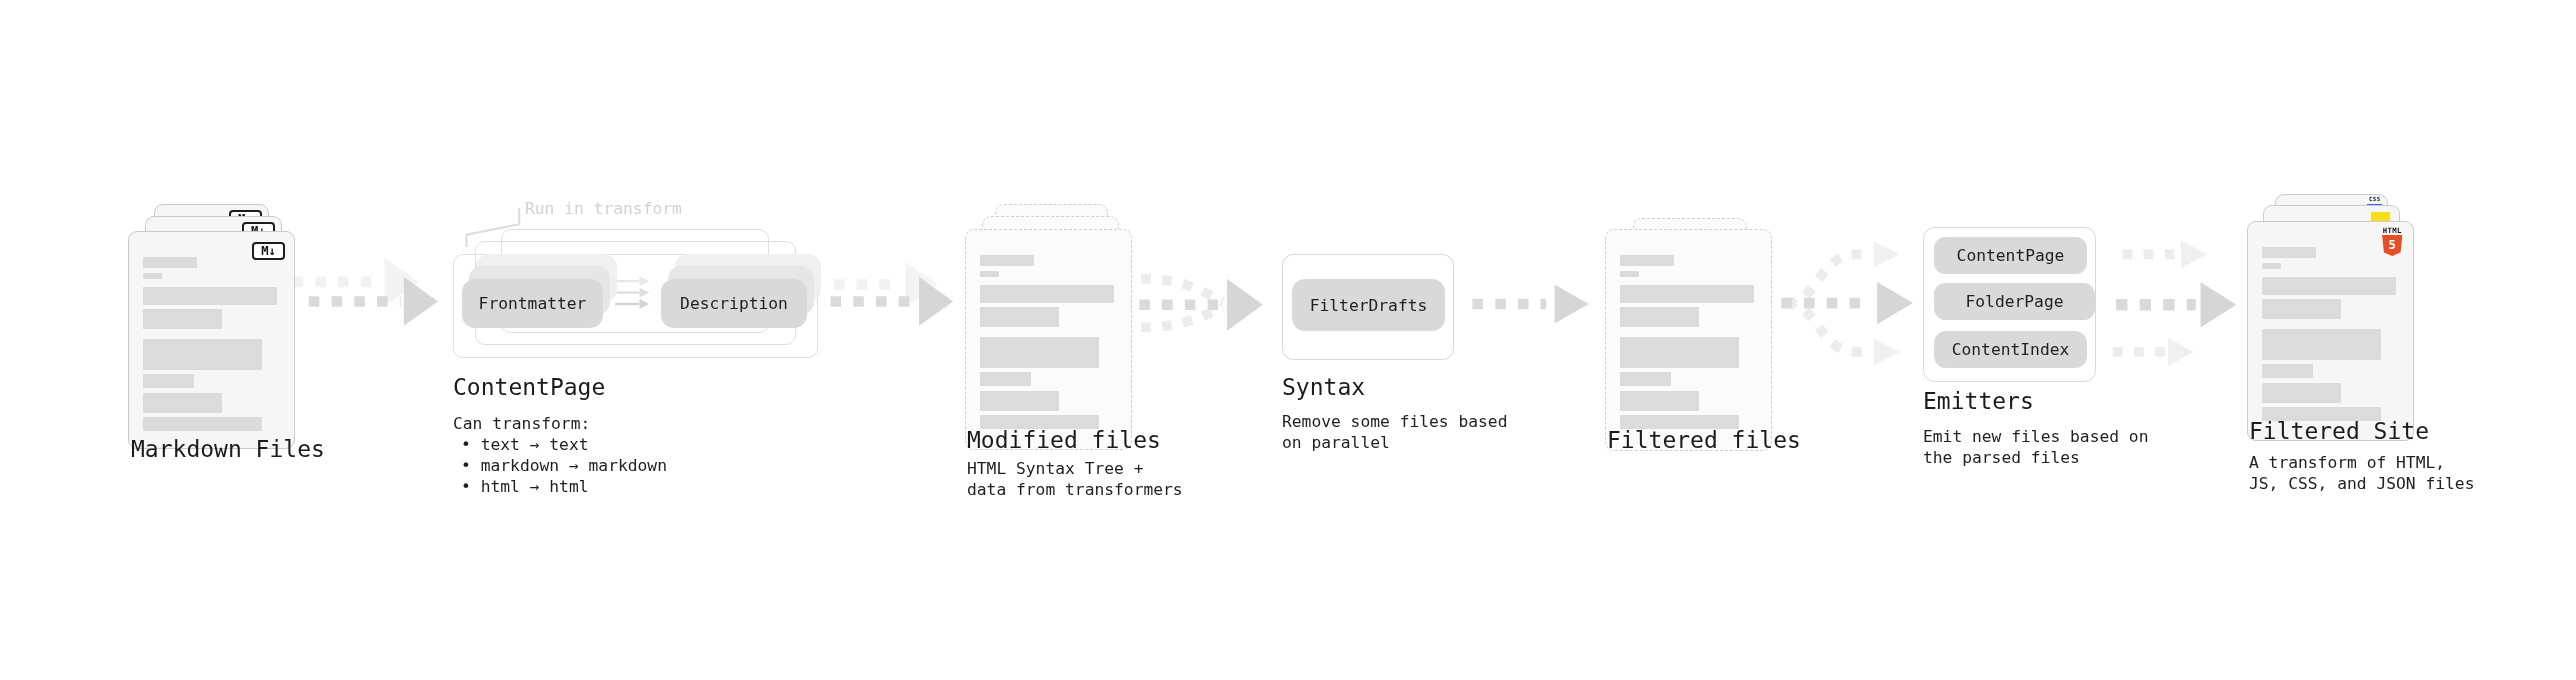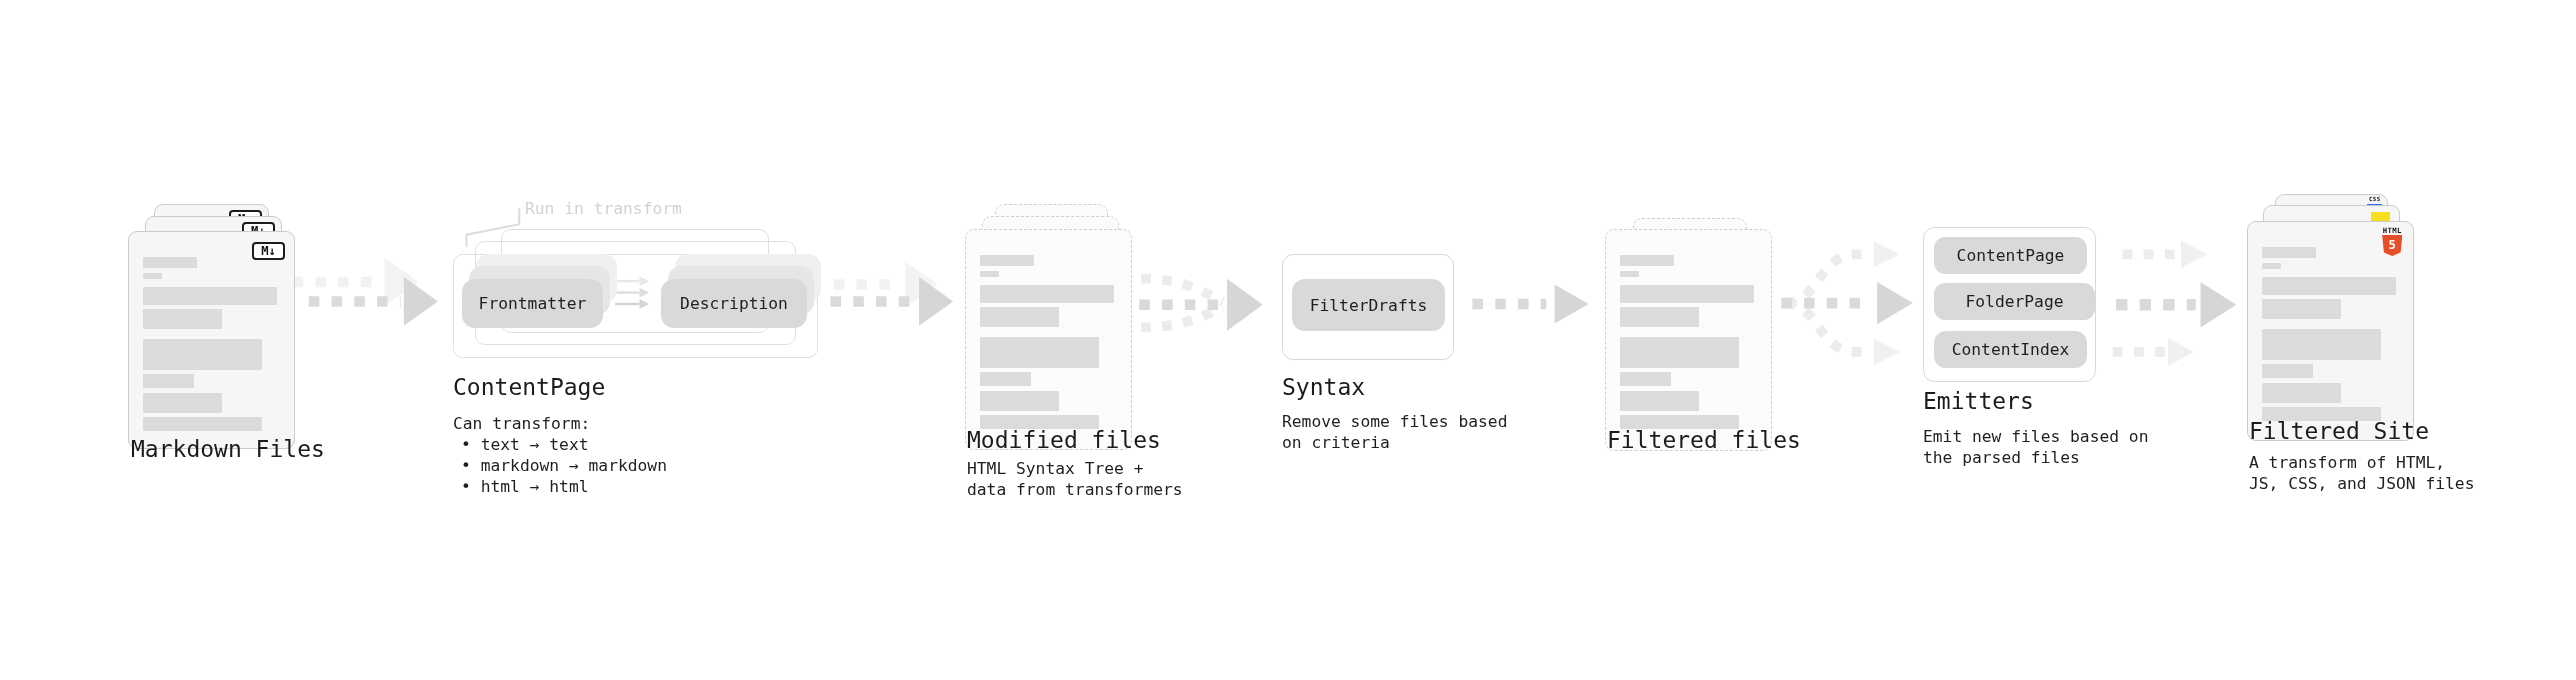--- a/index.html
+++ b/index.html
@@ -179,21 +179,21 @@
       <div>data from transformers</div>
     </div>
   </section>
 
   <section>
     <div class="frame" style="left:1282px;top:254px;width:172px;height:106px"></div>
     <div class="pill" style="left:1292px;top:279px;width:153px;height:52px">FilterDrafts</div>
     <div class="stage-label" style="left:1282px;top:374px">Syntax</div>
     <div class="stage-desc" style="left:1282px;top:411px">
       <div>Remove some files based</div>
-      <div>on criteria</div>
+      <div>on parallel</div>
     </div>
   </section>
 
   <section>
     <div class="doc-card dashed" style="left:1633px;top:186px;width:114px;height:49px"></div>
     <div class="doc-card dashed" style="left:1605px;top:197px;width:167px;height:222px">
       <div class="doc-bars">
           <div class="bar" style="top: 25px; width: 54px; height: 11.4px;"></div>
           <div class="bar" style="top: 41px; width: 18.7px; height: 5.7px;"></div>
           <div class="bar" style="top: 55px; width: 134px; height: 18px;"></div>

